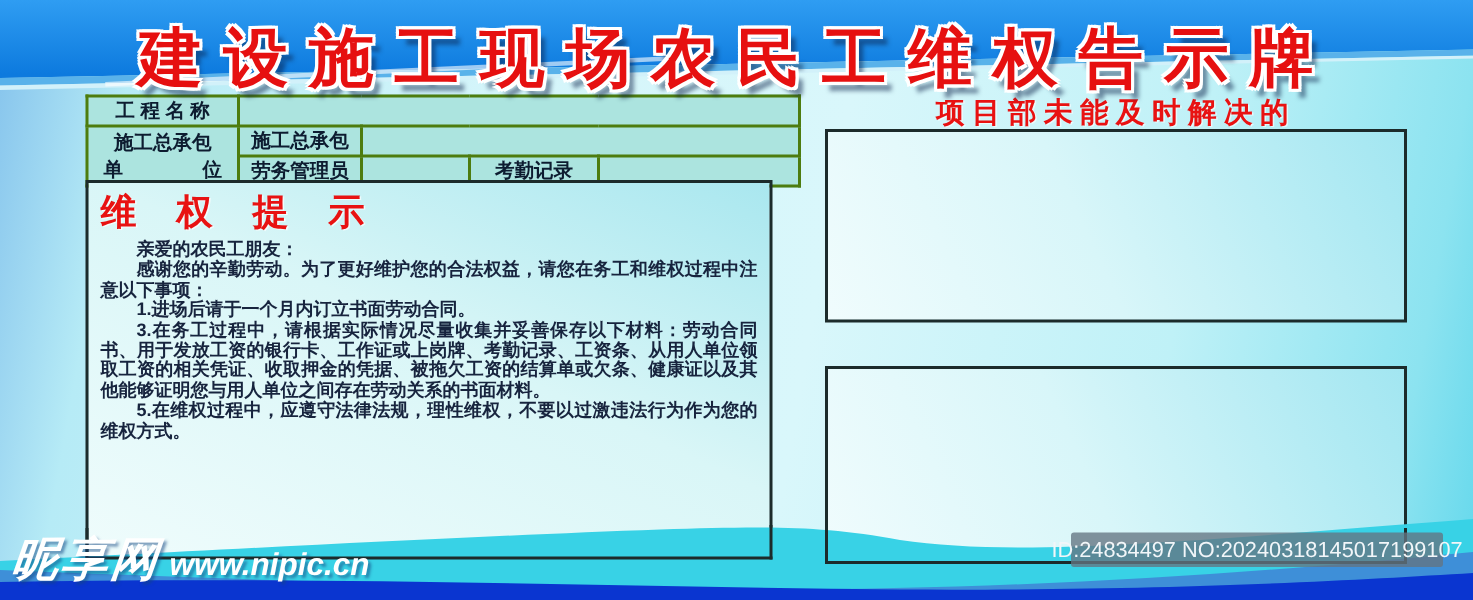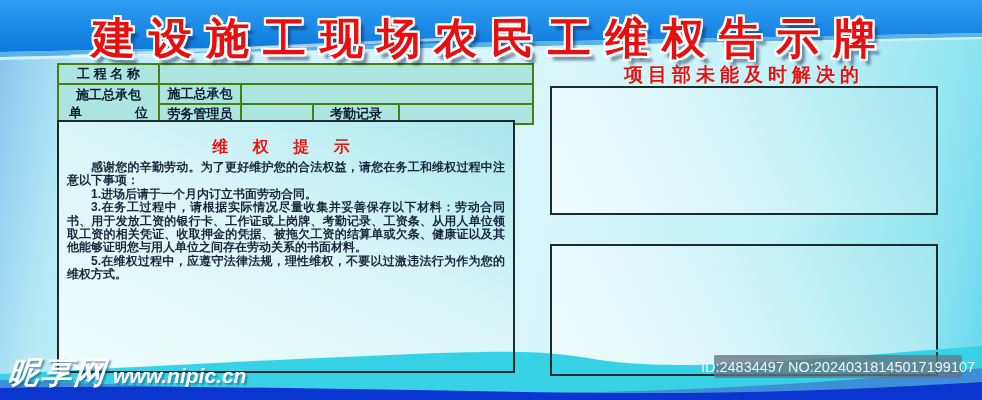--- a/index.html
+++ b/index.html
@@ -25,22 +25,22 @@
     background:#ace4df;}
   .info-table td{border:2px solid #4d7c0f;font-size:13px;font-weight:bold;color:#0d1c30;
     padding:0 4px;white-space:nowrap;text-align:center;}
   .lbl{text-align:center;}
   .contractor-cell div{display:flex;justify-content:space-between;padding:0 6px;}
   
   .notice-box{position:absolute;left:57px;top:120px;width:458px;height:253px;z-index:2;
     box-sizing:border-box;border:2px solid #1c2b2b;
     background:linear-gradient(205deg,#a9e7ef 0%,#d9f6f7 45%,#effcfc 100%);
     padding:2px 8px 0 8px;}
-  .notice-title{text-align:center;font-size:16px;font-weight:bold;letter-spacing:10px;
-    color:#e81212;margin:13px 0 3px 0;text-shadow:1px 1px 0 rgba(255,255,255,.7);}
+  .notice-title{font-size:24px;font-weight:bold;letter-spacing:10px;
+    color:#e81212;margin:1px 0 3px 0;text-shadow:1px 1px 0 rgba(255,255,255,.7);}
   .notice-body p{margin:0;font-size:12px;line-height:13.4px;font-weight:bold;color:#17243e;
     text-indent:2em;text-align:justify;}
   
   .panel-title{position:absolute;z-index:2;width:388px;text-align:center;font-size:19px;
     font-weight:bold;letter-spacing:5px;color:#e81212;white-space:nowrap;
     text-shadow:1px 1px 0 rgba(255,255,255,.6);}
   .pt1{left:550px;top:62px;}
   .pt2{left:550px;top:221px;margin-top:46px;}
   .panel-box{position:absolute;z-index:2;box-sizing:border-box;border:2px solid #1c2b2b;
     background:linear-gradient(245deg,#a2e6f1 0%,#d8f6f9 55%,#f0fcfd 100%);}
@@ -100,20 +100,21 @@
       <td style="width:62px;"></td>
       <td class="lbl" style="width:76px;">考勤记录</td>
       <td style="width:124px;"></td>
     </tr>
   </tbody>
     </table>
 
   <div class="notice-box">
     <div class="notice-title">维 权 提 示</div>
     <div class="notice-body">
+        <p>亲爱的农民工朋友：</p>
         <p>感谢您的辛勤劳动。为了更好维护您的合法权益，请您在务工和维权过程中注意以下事项：</p>
         <p>1.进场后请于一个月内订立书面劳动合同。</p>
         <p>3.在务工过程中，请根据实际情况尽量收集并妥善保存以下材料：劳动合同书、用于发放工资的银行卡、工作证或上岗牌、考勤记录、工资条、从用人单位领取工资的相关凭证、收取押金的凭据、被拖欠工资的结算单或欠条、健康证以及其他能够证明您与用人单位之间存在劳动关系的书面材料。</p>
         <p>5.在维权过程中，应遵守法律法规，理性维权，不要以过激违法行为作为您的维权方式。</p>
       </div>
   </div>
 
   <div class="panel-title pt1">项目部未能及时解决的</div>
   <div class="panel-box pb1"></div>
 

